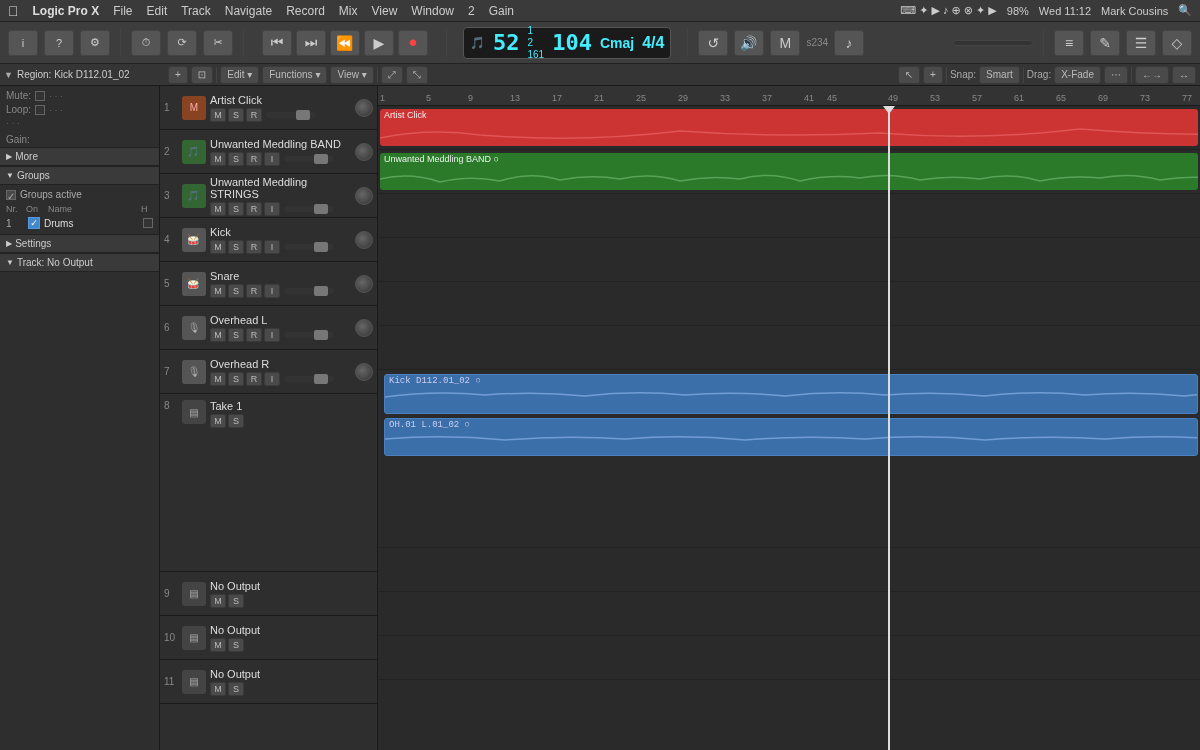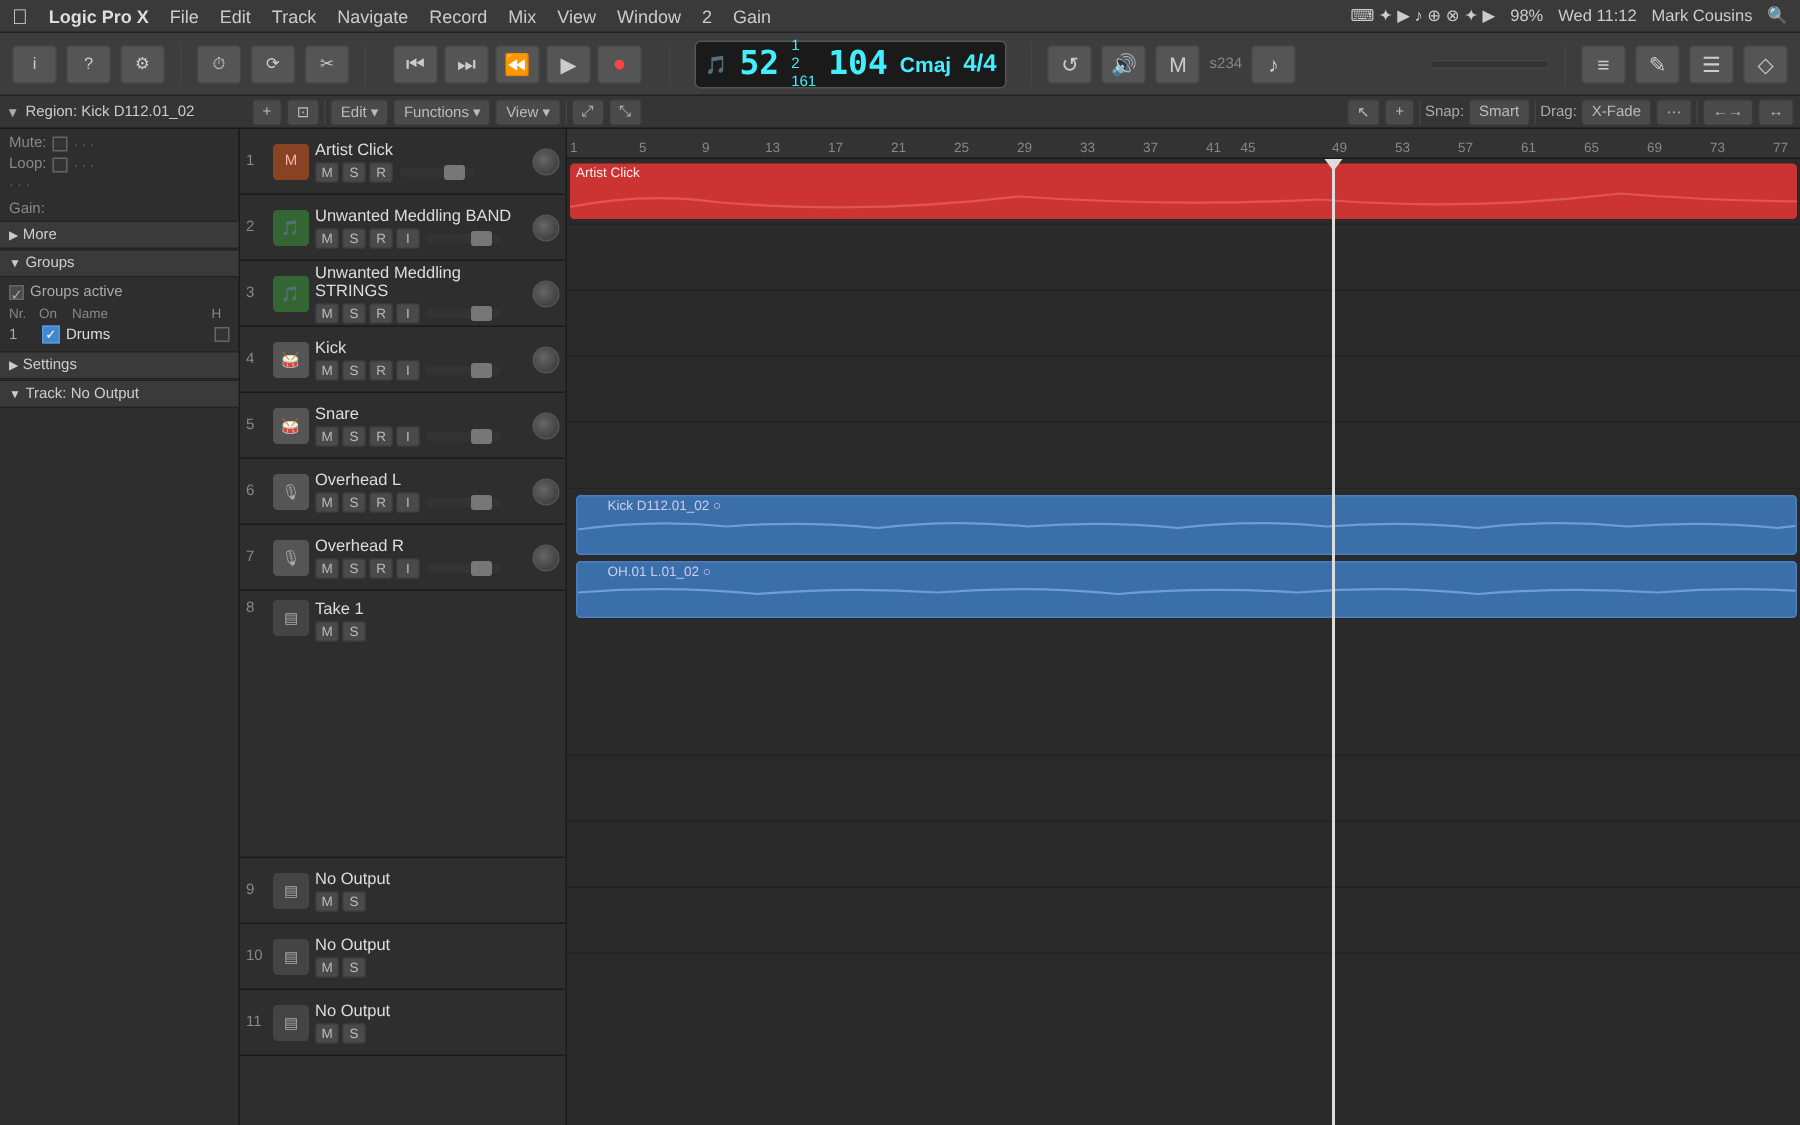--- a/index.html
+++ b/index.html
@@ -369,22 +369,23 @@
     
     .stacked-region {
       position: absolute;
       left: 6px;
       right: 2px;
       border-radius: 3px;
       overflow: hidden;
     }
     .stacked-label {
       font-size: 9px;
-      padding: 1px 20px;
+      padding: 1px 4px;
       white-space: nowrap;
+      font-family: Liberation Mono, monospace;
     }
   </style>
 </head>
 <body>
 
 <div class="menu-bar">
   <span class="apple"></span>
   <span class="app-name">Logic Pro X</span>
   <span class="menu-item">File</span>
   <span class="menu-item">Edit</span>
@@ -755,20 +756,28 @@
 
           <div class="canvas-track-row" style="height:44px;">
             <div class="region" style="left:2px;right:2px;bottom:3px;top:3px;background:#cc3333;">
               <div class="region-label">Artist Click</div>
               <svg width="100%" height="100%" style="position:absolute;top:14px;left:0;opacity:0.4;">
                 <path d="M0,15 Q50,5 100,12 Q200,20 300,8 Q400,15 500,10 Q600,18 700,6 Q800,14 900,10" stroke="#ff8888" stroke-width="1.5" fill="none"></path>
               </svg>
             </div>
           </div>
 
+          <div class="canvas-track-row" style="height:44px;">
+            <div class="region" style="left:2px;right:2px;bottom:3px;top:3px;background:#2a7a2a;">
+              <div class="region-label">Unwanted Meddling BAND ○</div>
+              <svg width="100%" height="100%" style="position:absolute;top:14px;left:0;opacity:0.5;">
+                <path d="M0,12 Q30,5 60,15 Q90,8 120,14 Q150,4 180,13 Q210,7 240,12 Q270,5 300,14 Q330,8 360,12 Q390,4 420,14 Q450,7 480,11 Q510,5 540,13 Q570,8 600,12 Q630,5 660,14 Q690,8 720,11 Q750,5 780,13 Q810,8 840,12 Q870,5 900,14" stroke="#88cc88" stroke-width="1.5" fill="none"></path>
+              </svg>
+            </div>
+          </div>
 
 
           <div class="canvas-track-row" style="height:44px;">
           </div>
 
           <div class="canvas-track-row" style="height:44px;">
           </div>
 
           <div class="canvas-track-row" style="height:44px;">
           </div>

